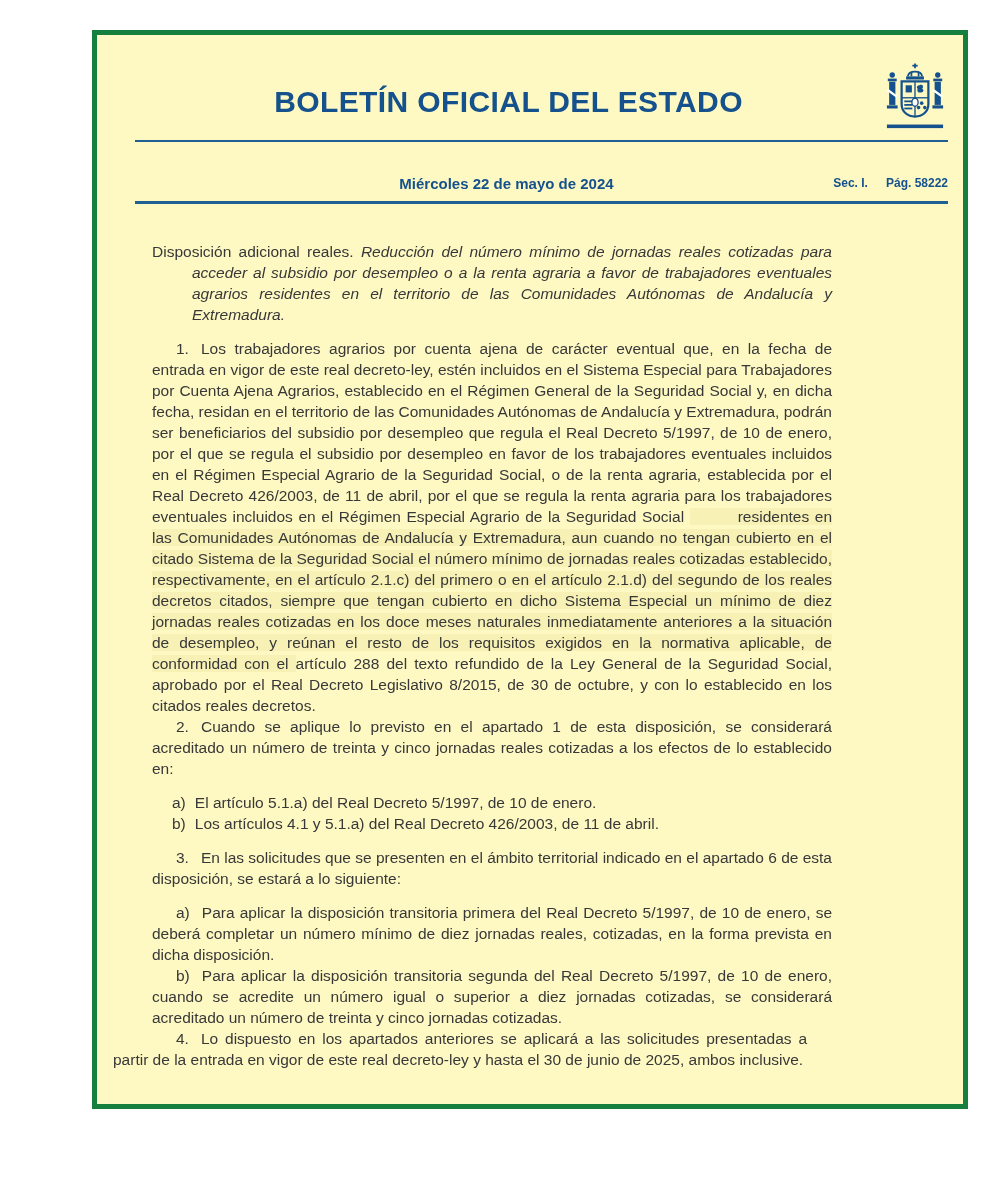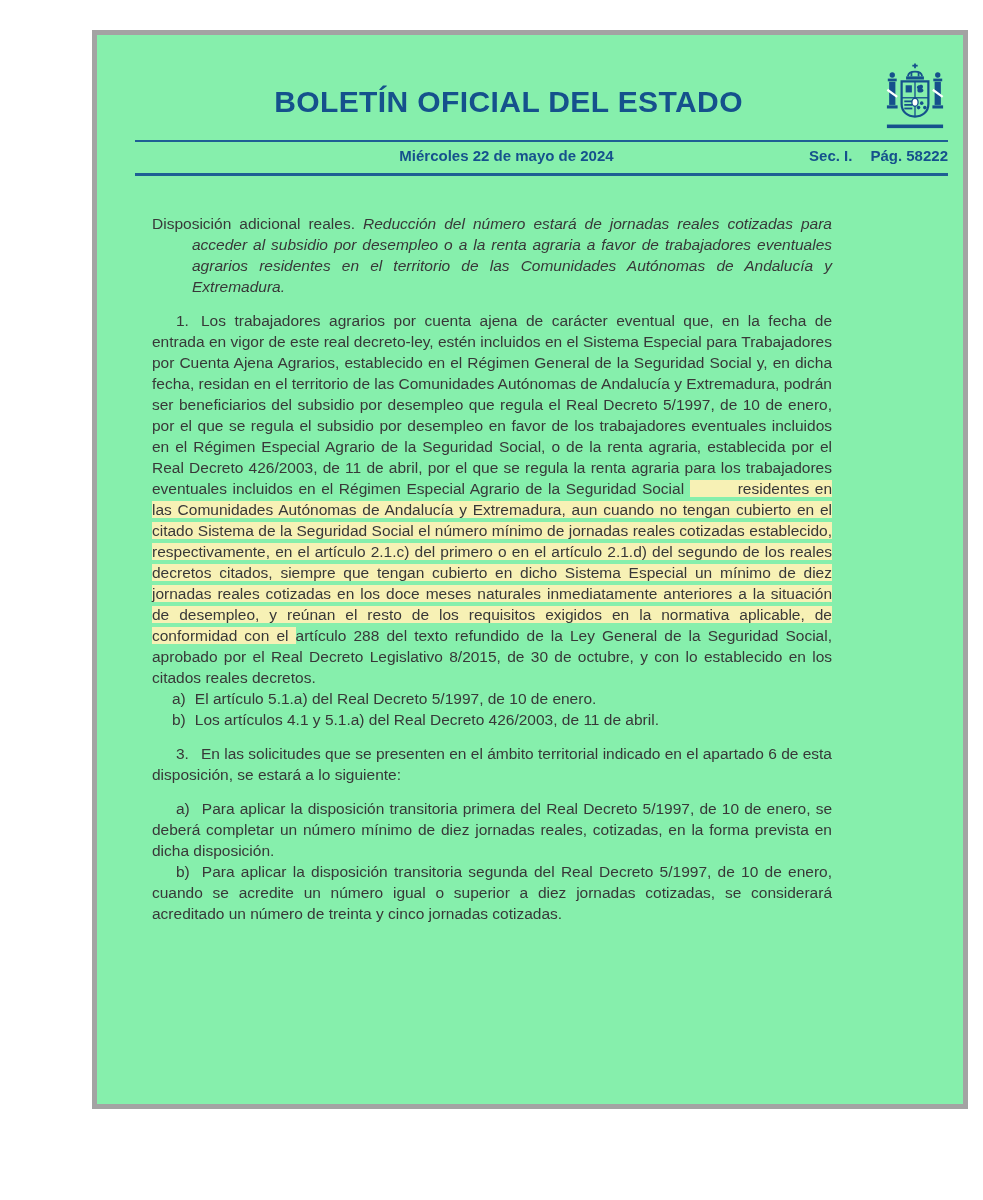--- a/index.html
+++ b/index.html
@@ -2,39 +2,39 @@
 <html lang="es"><head>
 <meta charset="utf-8">
 <style>
   html,body{margin:0;padding:0;background:#ffffff;}
   .canvas{
     position:relative;width:983px;height:1200px;background:#ffffff;overflow:hidden;
     font-family:"Liberation Sans", sans-serif;color:#383838;
   }
   .sheet{
     position:absolute;left:92px;top:30px;width:866px;height:1069px;
-    border:5px solid #a3a3a3;background:#86efac;box-sizing:content-box;
+    border:5px solid #15803d;background:#fef9c3;box-sizing:content-box;
   }
   
   .masthead{margin:26px 15px 0 38px;}
   .mast-top{display:flex;align-items:flex-start;}
   .mast-title-wrap{flex:1;text-align:center;padding-top:24px;}
   .mast-title{
     font-size:30px;font-weight:bold;color:#15518c;letter-spacing:.4px;
     margin:0;line-height:34px;
   }
   .coat{width:66px;height:66px;margin-top:2px;flex:0 0 auto;}
   .rule{border:none;margin:0;}
   .rule-top{border-top:2px solid #1e5f94;margin-top:11px;}
-  .date-row{position:relative;height:31px;line-height:27px;}
+  .date-row{position:relative;height:31px;line-height:27px;margin-top:28px;}
   .date-center{
     text-align:center;padding-right:70px;font-weight:bold;font-size:15px;color:#15518c;
   }
   .sec-pag{
-    position:absolute;right:0;top:0;font-weight:bold;font-size:15px;color:#15518c;
+    position:absolute;right:0;top:0;font-weight:bold;font-size:12px;color:#15518c;
   }
   .sec-pag .sec{margin-right:18px;}
   .rule-bottom{border-top:3px solid #1e5f94;}
   
   .doc-body{margin:37px 0 0 55px;width:680px;font-size:15.5px;line-height:21px;}
   .para{margin:0;text-align:justify;}
   .gap-after{margin-bottom:13px;}
   .heading-hanging{padding-left:40px;text-indent:-40px;}
   .body{text-indent:24px;}
   .list-item{padding-left:20px;text-indent:0;}
@@ -102,23 +102,25 @@
         <div class="date-center">Miércoles 22 de mayo de 2024</div>
         <div class="sec-pag">
           <span class="sec">Sec. I.</span><span>Pág. 58222</span>
         </div>
       </div>
 
       <hr class="rule rule-bottom">
     </div>
 
     <div class="doc-body">
-        <p class="para heading-hanging gap-after"><span class="seg-normal">Disposición adicional reales.  </span><span class="seg-italic">Reducción del número estará de jornadas reales cotizadas para acceder al subsidio por desempleo o a la renta agraria a favor de trabajadores eventuales agrarios residentes en el territorio de las Comunidades Autónomas de Andalucía y Extremadura.</span></p>
+        <p class="para heading-hanging gap-after"><span class="seg-normal">Disposición adicional reales.  </span><span class="seg-italic">Reducción del número mínimo de jornadas reales cotizadas para acceder al subsidio por desempleo o a la renta agraria a favor de trabajadores eventuales agrarios residentes en el territorio de las Comunidades Autónomas de Andalucía y Extremadura.</span></p>
         <p class="para body"><span class="marker">1.</span><span class="seg-normal">Los trabajadores agrarios por cuenta ajena de carácter eventual que, en la fecha de entrada en vigor de este real decreto-ley, estén incluidos en el Sistema Especial para Trabajadores por Cuenta Ajena Agrarios, establecido en el Régimen General de la Seguridad Social y, en dicha fecha, residan en el territorio de las Comunidades Autónomas de Andalucía y Extremadura, podrán ser beneficiarios del subsidio por desempleo que regula el Real Decreto 5/1997, de 10 de enero, por el que se regula el subsidio por desempleo en favor de los trabajadores eventuales incluidos en el Régimen Especial Agrario de la Seguridad Social, o de la renta agraria, establecida por el Real Decreto 426/2003, de 11 de abril, por el que se regula la renta agraria para los trabajadores eventuales incluidos en el Régimen Especial Agrario de la Seguridad Social </span><span class="seg-highlight">residentes en las Comunidades Autónomas de Andalucía y Extremadura, aun cuando no tengan cubierto en el citado Sistema de la Seguridad Social el número mínimo de jornadas reales cotizadas establecido, respectivamente, en el artículo 2.1.c) del primero o en el artículo 2.1.d) del segundo de los reales decretos citados, siempre que tengan cubierto en dicho Sistema Especial un mínimo de diez jornadas reales cotizadas en los doce meses naturales inmediatamente anteriores a la situación de desempleo, y reúnan el resto de los requisitos exigidos en la normativa aplicable, de conformidad con el </span><span class="seg-normal">artículo 288 del texto refundido de la Ley General de la Seguridad Social, aprobado por el Real Decreto Legislativo 8/2015, de 30 de octubre, y con lo establecido en los citados reales decretos.</span></p>
+        <p class="para body gap-after"><span class="marker">2.</span><span class="seg-normal">Cuando se aplique lo previsto en el apartado 1 de esta disposición, se considerará acreditado un número de treinta y cinco jornadas reales cotizadas a los efectos de lo establecido en:</span></p>
         <p class="para list-item"><span class="marker">a)</span><span class="seg-normal">El artículo 5.1.a) del Real Decreto 5/1997, de 10 de enero.</span></p>
         <p class="para list-item gap-after"><span class="marker">b)</span><span class="seg-normal">Los artículos 4.1 y 5.1.a) del Real Decreto 426/2003, de 11 de abril.</span></p>
         <p class="para body gap-after"><span class="marker">3.</span><span class="seg-normal">En las solicitudes que se presenten en el ámbito territorial indicado en el apartado 6 de esta disposición, se estará a lo siguiente:</span></p>
         <p class="para body"><span class="marker">a)</span><span class="seg-normal">Para aplicar la disposición transitoria primera del Real Decreto 5/1997, de 10 de enero, se deberá completar un número mínimo de diez jornadas reales, cotizadas, en la forma prevista en dicha disposición.</span></p>
         <p class="para body"><span class="marker">b)</span><span class="seg-normal">Para aplicar la disposición transitoria segunda del Real Decreto 5/1997, de 10 de enero, cuando se acredite un número igual o superior a diez jornadas cotizadas, se considerará acreditado un número de treinta y cinco jornadas cotizadas.</span></p>
+        <p class="para body-wide"><span class="marker">4.</span><span class="seg-normal">Lo dispuesto en los apartados anteriores se aplicará a las solicitudes presentadas a partir de la entrada en vigor de este real decreto-ley y hasta el 30 de junio de 2025, ambos inclusive.</span></p>
       </div>
 
   </div>
 </div>
 
 </body></html>

